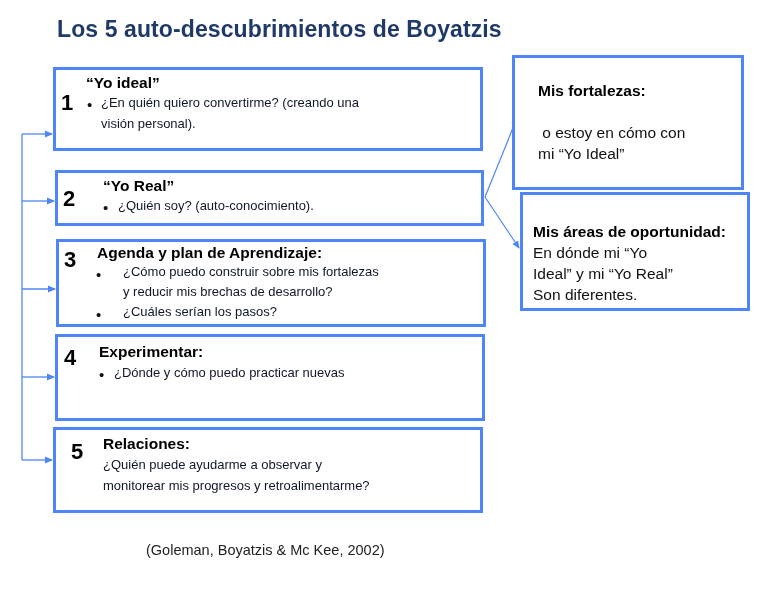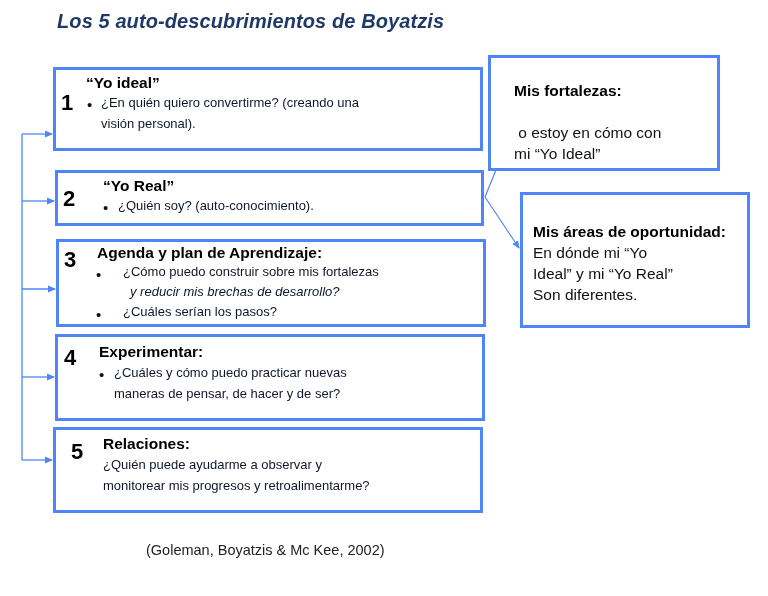--- a/index.html
+++ b/index.html
@@ -1,18 +1,18 @@
 <!DOCTYPE html>
 <html><head>
 <meta charset="utf-8">
 <style>
   html, body { margin:0; padding:0; background:#ffffff; }
   body { width:768px; height:596px; position:relative; overflow:hidden;
          font-family:"Liberation Sans", "DejaVu Sans", sans-serif; color:#111; }
-  .title { position:absolute; left:57px; top:10px; font-size:20px; font-weight:bold; color:#1f3a68; letter-spacing:0.1px;font-style:italic; }
+  .title { position:absolute; left:57px; top:16px; font-size:23px; font-weight:bold; color:#1f3a68; letter-spacing:0.1px; }
   .box { position:absolute; border:3px solid #4f86f7; box-sizing:border-box; background:#fff; }
   .num { position:absolute; font-weight:bold; font-size:22px; color:#000; }
   .head { position:absolute; font-weight:bold; font-size:15.5px; color:#000; white-space:nowrap; }
   .line { position:absolute; font-size:13px; color:#0f172a; white-space:nowrap; }
   .bul { position:absolute; font-size:15px; color:#111; }
   .rtext { position:absolute; font-size:15.5px; color:#111; line-height:21px; white-space:nowrap; }
   .rtext b { font-weight:bold; color:#000; }
   .cite { position:absolute; left:146px; top:542px; font-size:14.5px; color:#222; }
   svg.conn { position:absolute; left:0; top:0; }
 </style>
@@ -50,50 +50,49 @@
   <span class="head" style="left:45px;top:4px;">“Yo Real”</span>
   <span class="bul" style="left:45px;top:26px;">•</span>
   <span class="line" style="left:60px;top:25px;">¿Quién soy? (auto-conocimiento).</span>
 </div>
 
 <div class="box" style="left:56px;top:239px;width:430px;height:88px;">
   <span class="num" style="left:5px;top:5px;">3</span>
   <span class="head" style="left:38px;top:2px;">Agenda y plan de Aprendizaje:</span>
   <span class="bul" style="left:37px;top:24px;">•</span>
   <span class="line" style="left:64px;top:22px;">¿Cómo puedo construir sobre mis fortalezas</span>
-  <span class="line" style="left:71px;top:42px;font-style:italic;">y reducir mis brechas de desarrollo?</span>
+  <span class="line" style="left:64px;top:42px;">y reducir mis brechas de desarrollo?</span>
   <span class="bul" style="left:37px;top:64px;">•</span>
   <span class="line" style="left:64px;top:62px;">¿Cuáles serían los pasos?</span>
 </div>
 
 <div class="box" style="left:55px;top:334px;width:430px;height:87px;">
   <span class="num" style="left:6px;top:8px;">4</span>
   <span class="head" style="left:41px;top:6px;">Experimentar:</span>
   <span class="bul" style="left:41px;top:29px;">•</span>
-  <span class="line" style="left:56px;top:28px;">¿Cuáles y cómo puedo practicar nuevas</span>
-  <span class="line" style="left:56px;top:49px;">maneras de pensar, de hacer y de ser?</span>
+  <span class="line" style="left:56px;top:28px;">¿Dónde y cómo puedo practicar nuevas</span>
 </div>
 
 <div class="box" style="left:53px;top:427px;width:430px;height:86px;">
   <span class="num" style="left:15px;top:9px;">5</span>
   <span class="head" style="left:47px;top:5px;">Relaciones:</span>
   <span class="line" style="left:47px;top:27px;">¿Quién puede ayudarme a observar y</span>
   <span class="line" style="left:47px;top:48px;">monitorear mis progresos y retroalimentarme?</span>
 </div>
 
-<div class="box" style="left:488px;top:55px;width:232px;height:116px;">
+<div class="box" style="left:512px;top:55px;width:232px;height:135px;">
   <div class="rtext" style="left:23px;top:22px;">
     <b>Mis fortalezas:</b><br>
     <br>
     <span style="white-space:pre;"> o estoy en cómo con</span><br>
     <span>mi “Yo Ideal”</span>
   </div>
 </div>
 
-<div class="box" style="left:520px;top:192px;width:230px;height:136px;">
+<div class="box" style="left:520px;top:192px;width:230px;height:119px;">
   <div class="rtext" style="left:10px;top:26px;">
     <b>Mis áreas de oportunidad:</b><br>
     <span>En dónde mi “Yo</span><br>
     <span>Ideal” y mi “Yo Real”</span><br>
     <span>Son diferentes.</span>
   </div>
 </div>
 
 <div class="cite">(Goleman, Boyatzis &amp; Mc Kee, 2002)</div>
 

